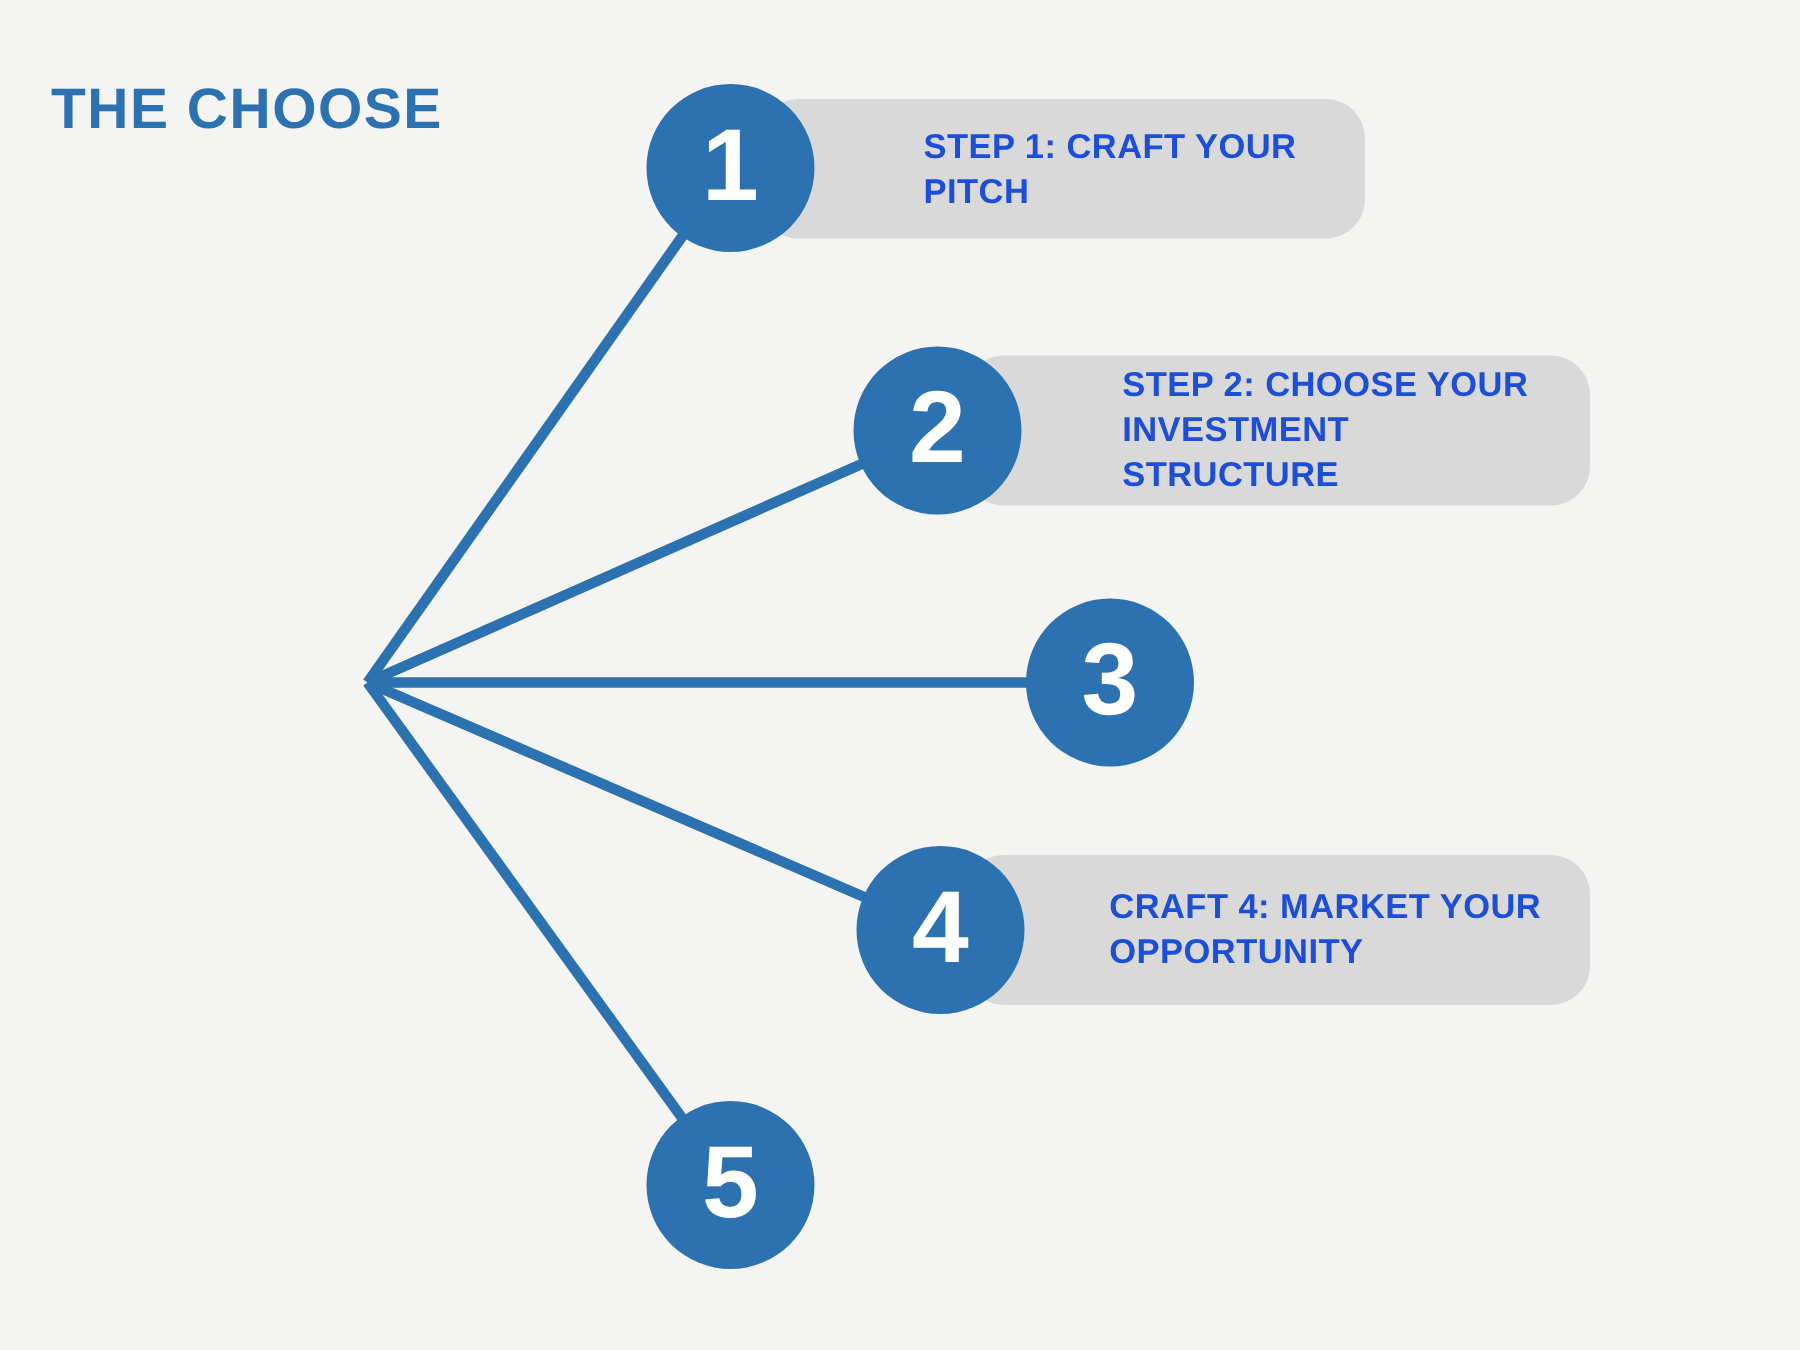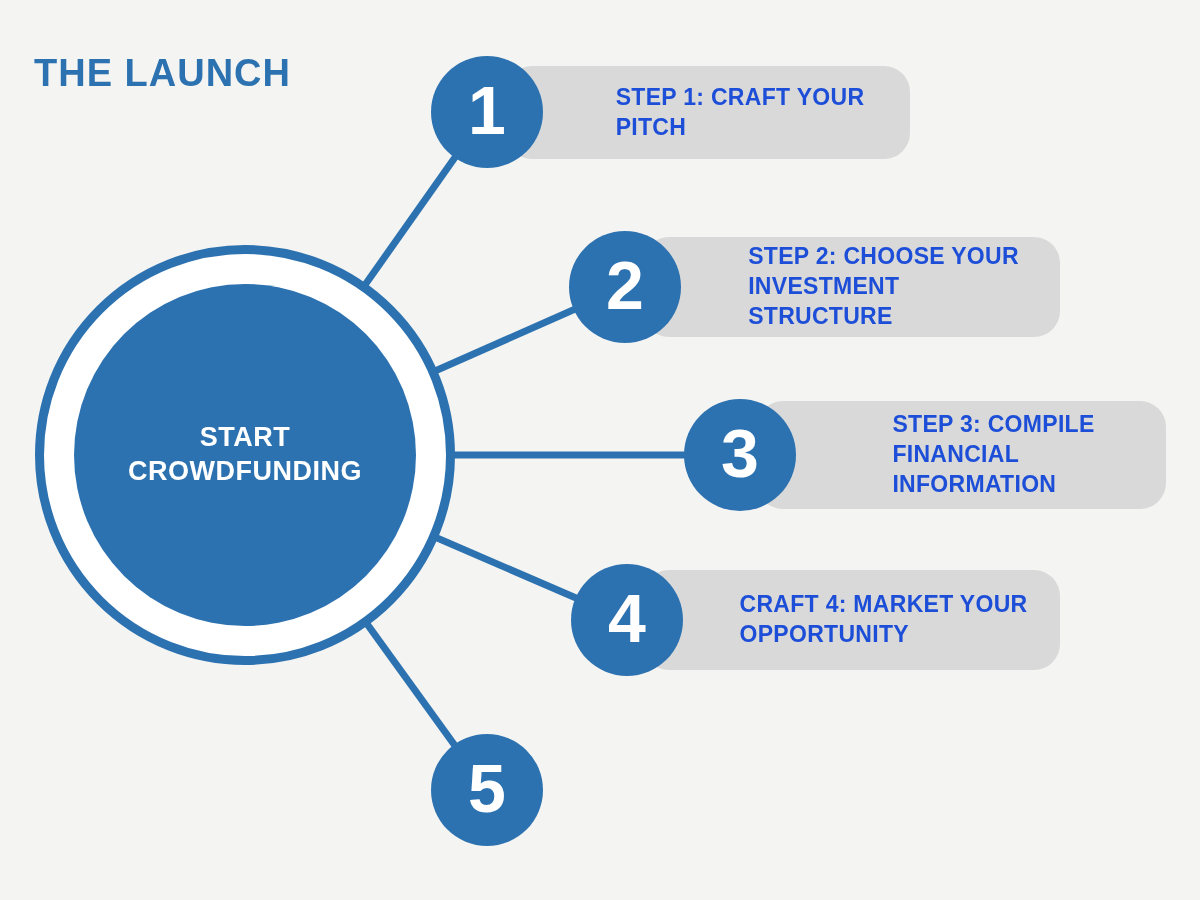--- a/index.html
+++ b/index.html
@@ -114,59 +114,48 @@
   .circle-2 { left: 569px; top: 231px; }
   .circle-3 { left: 684px; top: 399px; }
   .circle-4 { left: 571px; top: 564px; }
   .circle-5 { left: 431px; top: 734px; }
 </style>
 </head>
 <body>
 
 <div class="stage">
 
-  <div class="title">THE LAUNCH</div>
+  <div class="title">THE CHOOSE</div>
 
   <svg class="connectors" width="1200" height="900" viewBox="0 0 1200 900">
     <line x1="245" y1="455" x2="487" y2="112" stroke="#2d72b0" stroke-width="7"></line>
     <line x1="245" y1="455" x2="625" y2="287" stroke="#2d72b0" stroke-width="7"></line>
     <line x1="245" y1="455" x2="740" y2="455" stroke="#2d72b0" stroke-width="7"></line>
     <line x1="245" y1="455" x2="627" y2="620" stroke="#2d72b0" stroke-width="7"></line>
     <line x1="245" y1="455" x2="487" y2="790" stroke="#2d72b0" stroke-width="7"></line>
   </svg>
 
-  <div class="hub">
-    <div class="hub-inner">
-      <div class="hub-label">START
-CROWDFUNDING</div>
-    </div>
-  </div>
 
   <div class="pill pill-1">
     <div class="pill-label">STEP 1: CRAFT YOUR
 PITCH</div>
   </div>
   <div class="step-circle circle-1">
     <div class="step-number">1</div>
   </div>
 
   <div class="pill pill-2">
     <div class="pill-label">STEP 2: CHOOSE YOUR
 INVESTMENT
 STRUCTURE</div>
   </div>
   <div class="step-circle circle-2">
     <div class="step-number">2</div>
   </div>
 
-  <div class="pill pill-3">
-    <div class="pill-label">STEP 3: COMPILE
-FINANCIAL
-INFORMATION</div>
-  </div>
   <div class="step-circle circle-3">
     <div class="step-number">3</div>
   </div>
 
   <div class="pill pill-4">
     <div class="pill-label">CRAFT 4: MARKET YOUR
 OPPORTUNITY</div>
   </div>
   <div class="step-circle circle-4">
     <div class="step-number">4</div>

